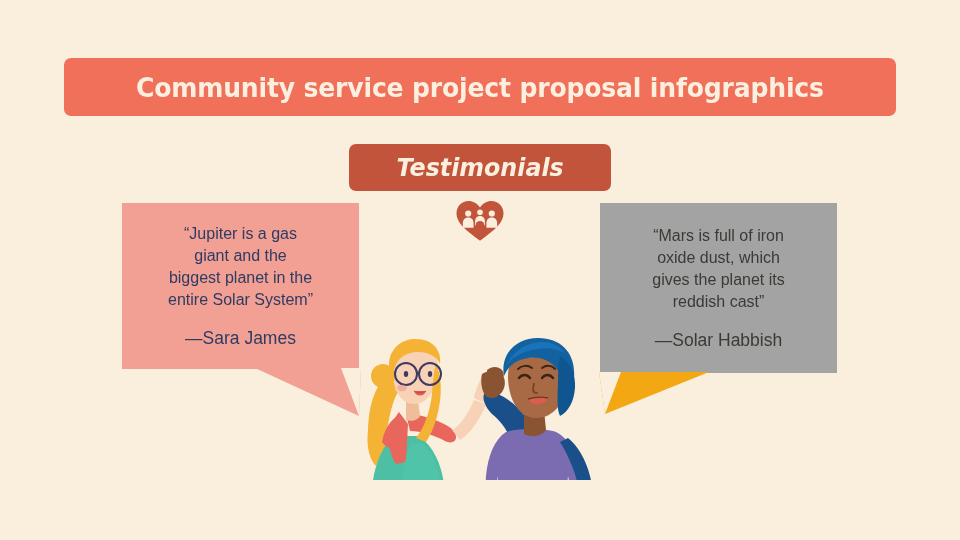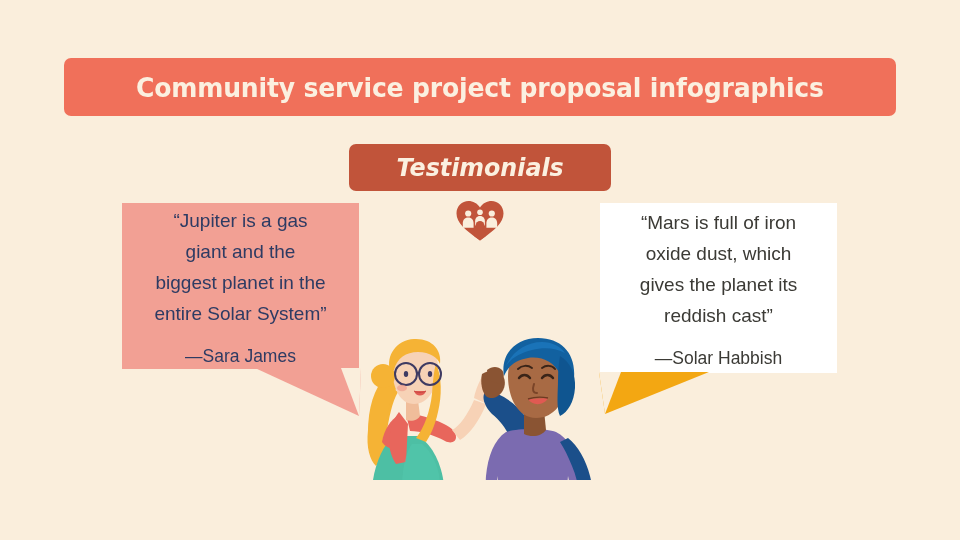--- a/index.html
+++ b/index.html
@@ -82,22 +82,22 @@
   .bubble {
     position: absolute;
     box-sizing: border-box;
     display: flex;
     flex-direction: column;
     align-items: center;
     justify-content: center;
     text-align: center;
   }
   .bubble-quote {
-    font-size: 19px;
-    line-height: 31px;
+    font-size: 16px;
+    line-height: 22px;
     white-space: pre-line;
   }
   .bubble-author {
     font-size: 17.5px;
     line-height: 22.5px;
     margin-top: 16px;
   }
 
   #bubble-left {
     left: 122px;
@@ -114,21 +114,21 @@
     top: 368px;
     width: 106px;
     height: 50px;
   }
 
   #bubble-right {
     left: 600px;
     top: 203px;
     width: 237px;
     height: 170px;
-    background: #ffffff;
+    background: #a3a3a3;
     color: #3b3a35;
     padding: 0 16px;
   }
   #bubble-right-tail {
     position: absolute;
     left: 599px;
     top: 372px;
     width: 110px;
     height: 44px;
   }

